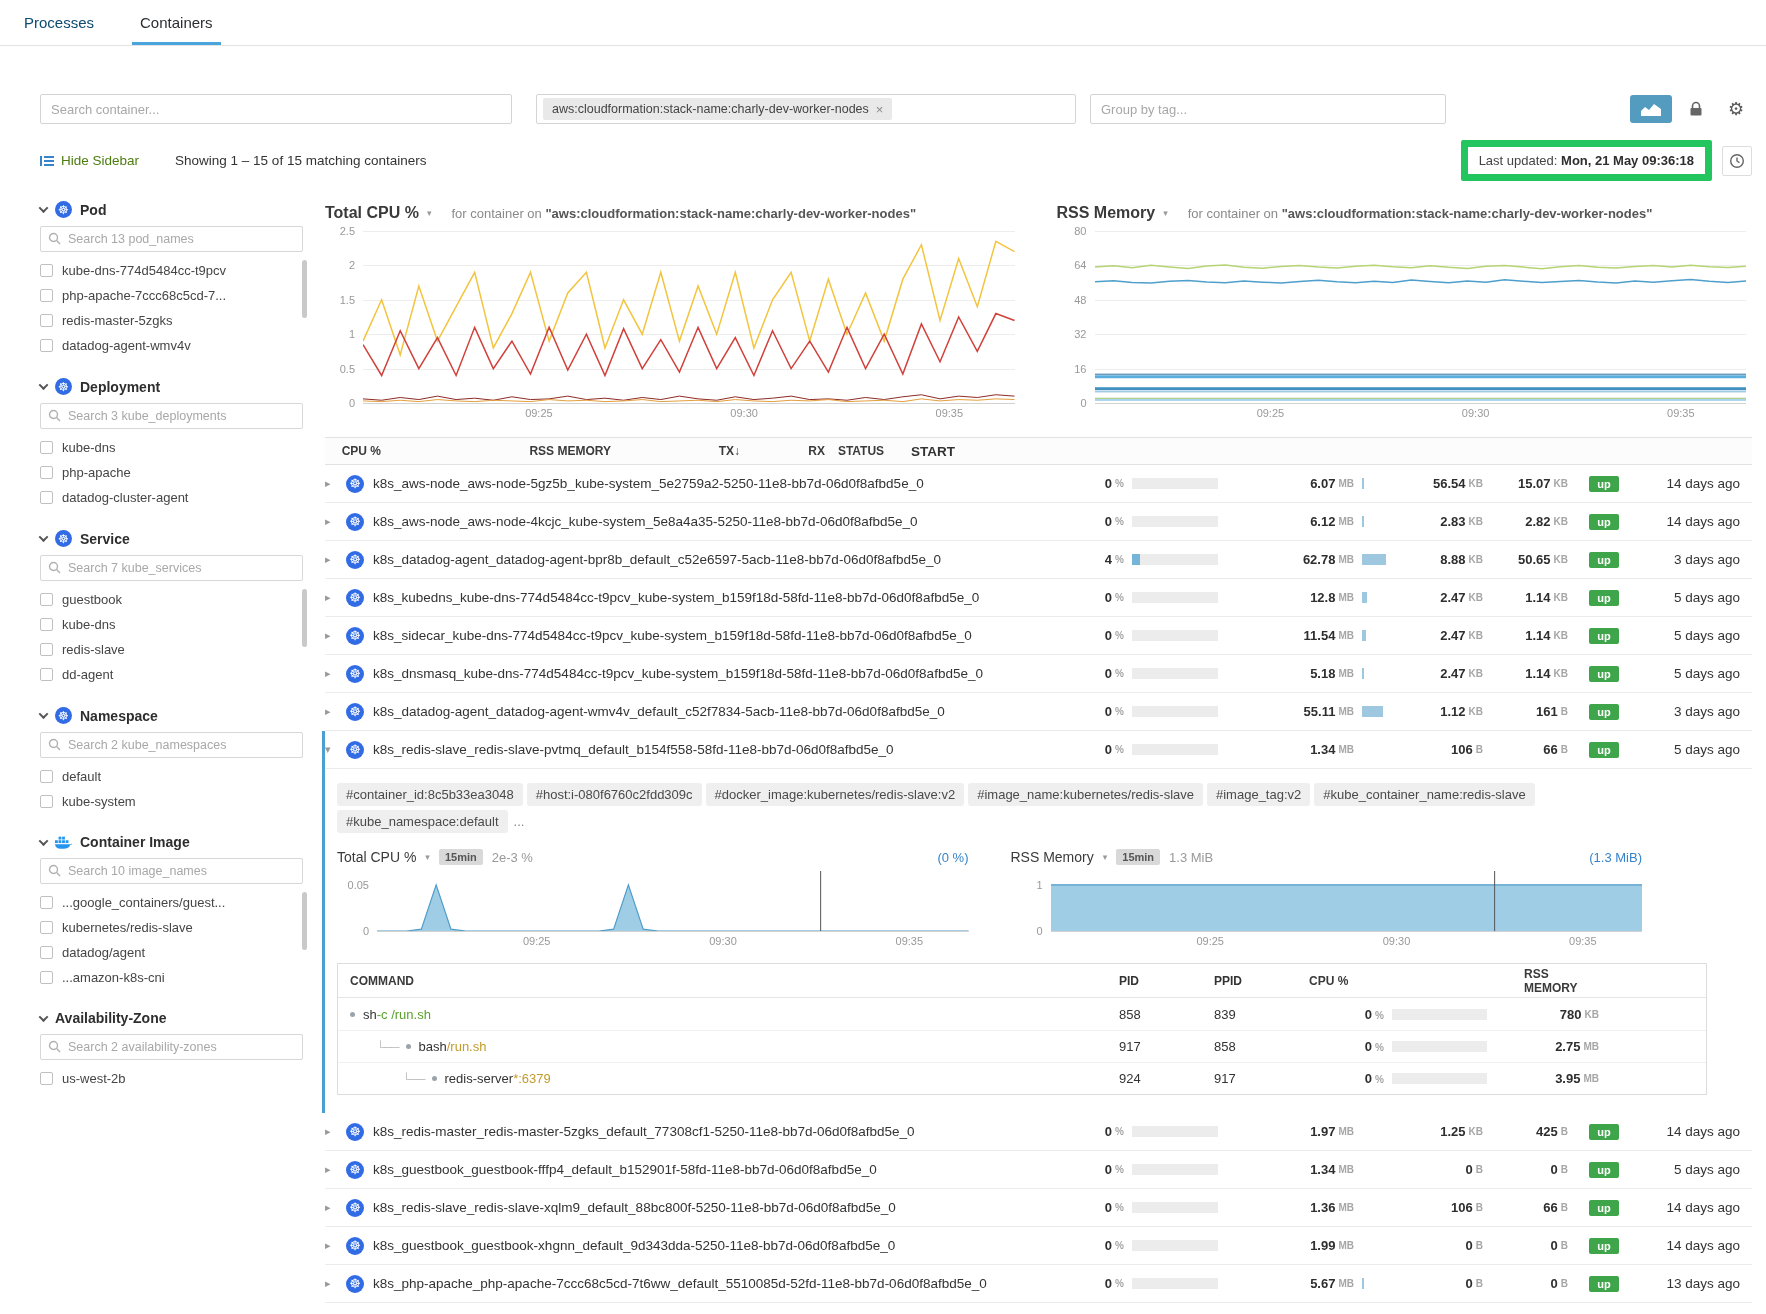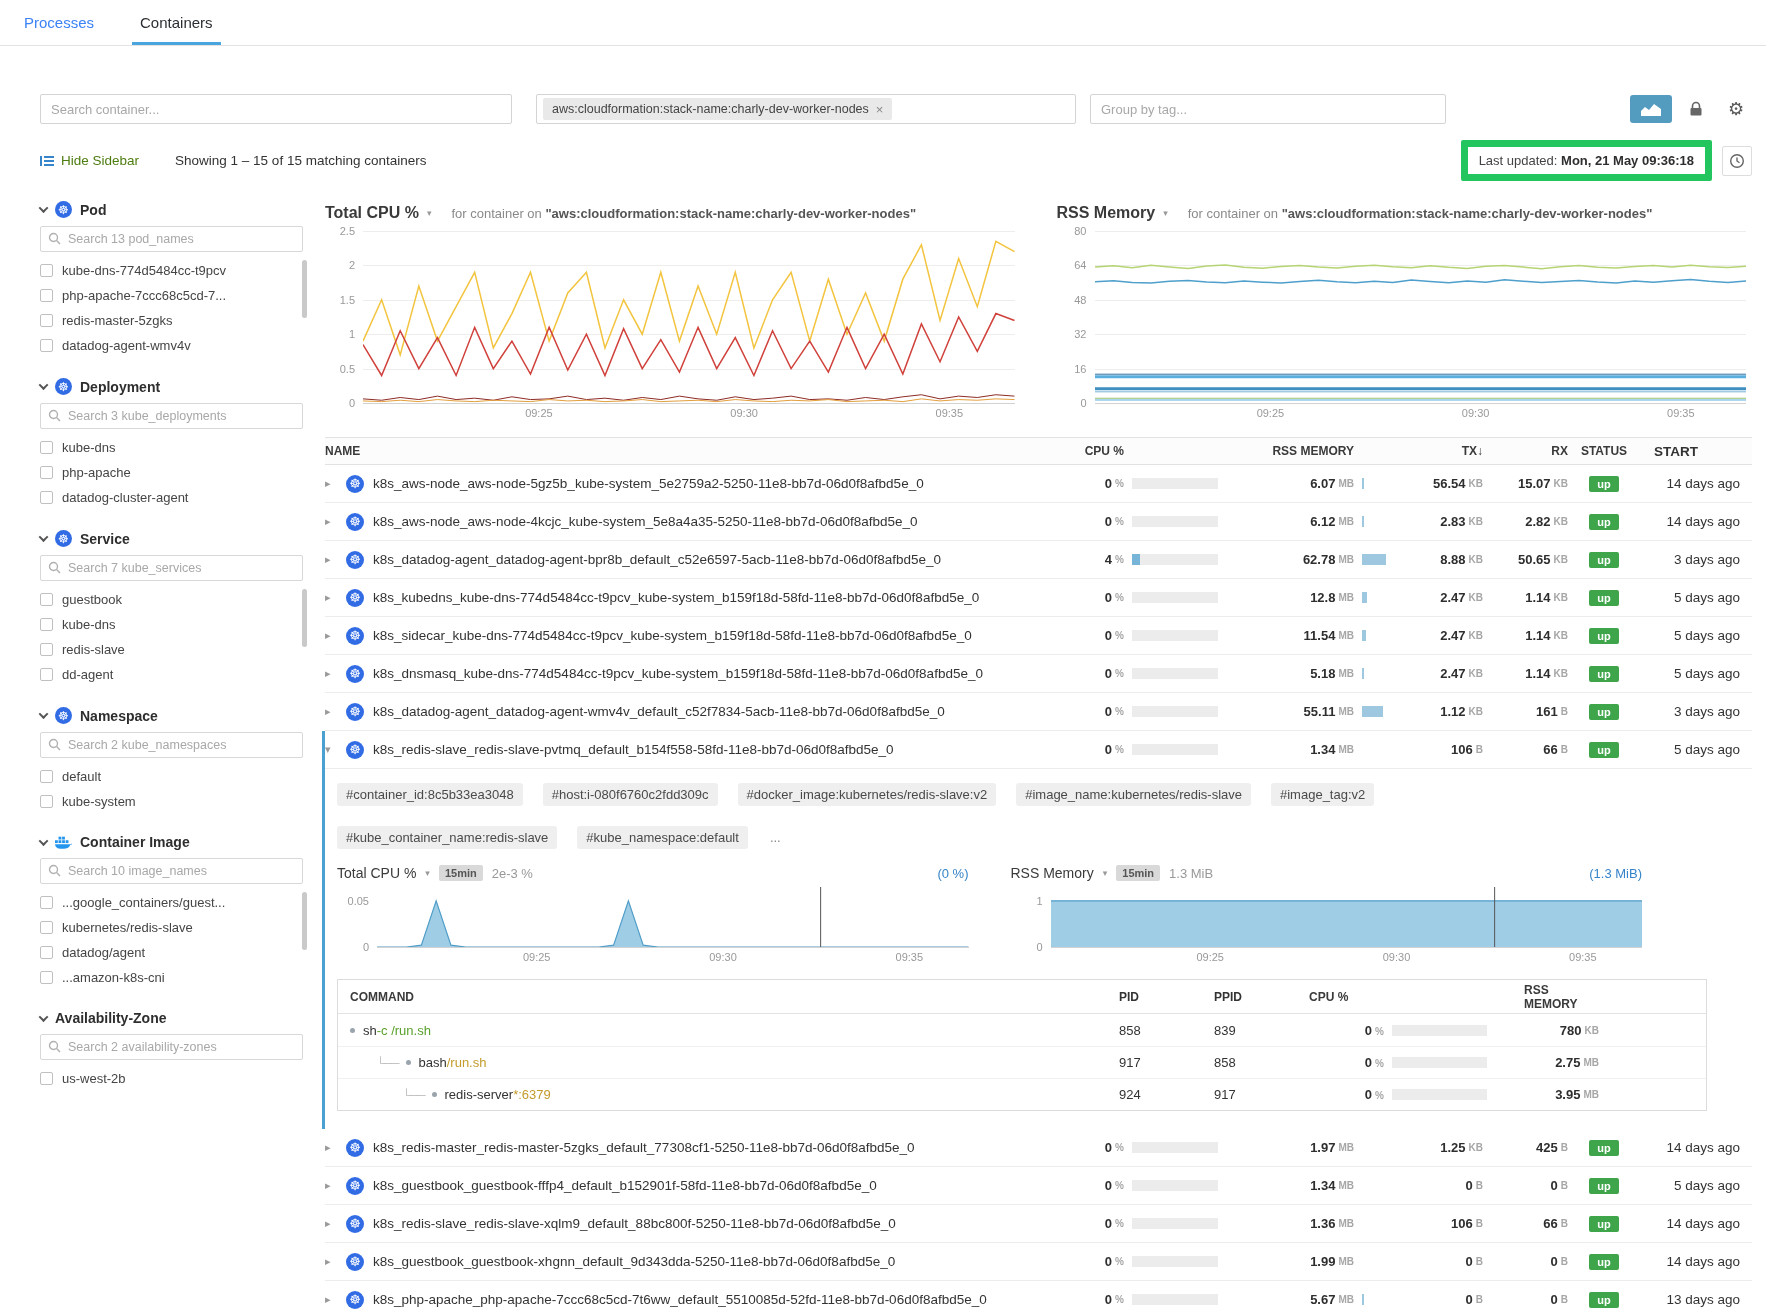--- a/index.html
+++ b/index.html
@@ -1,20 +1,20 @@
 <!DOCTYPE html>
 <html><head>
 <meta charset="utf-8">
 <style>
 *{box-sizing:border-box;margin:0;padding:0}
 html,body{width:1766px;height:1314px}
 body{font-family:"Liberation Sans",sans-serif;background:#fff;color:#333;overflow:hidden;font-size:14px}
 
 .tabbar{height:46px;display:flex;align-items:stretch;border-bottom:1px solid #e3e3e3;padding-left:24px;gap:46px;background:#fff}
-.tab{display:flex;align-items:center;font-size:15px;color:#3b82f6;cursor:pointer;position:relative}
+.tab{display:flex;align-items:center;font-size:15px;color:#0c4a6e;cursor:pointer;position:relative}
 .tab.active{color:#2b2f33}
 .tab.active::after{content:"";position:absolute;left:-8px;right:-8px;bottom:0;height:3px;background:#4aa4dd}
 
 .content{padding:48px 14px 0 40px}
 
 .toolbar{display:flex;align-items:center}
 .tb-input{height:30px;border:1px solid #d4d4d4;border-radius:2px;padding:0 10px;font-size:13px;color:#444;background:#fff}
 .tb-input::placeholder,.facet-search input::placeholder{color:#a8a8a8}
 .search-input{width:472px}
 .filter-box{margin-left:24px;width:540px;height:30px;border:1px solid #d4d4d4;border-radius:2px;display:flex;align-items:center;padding:0 6px}
@@ -85,21 +85,21 @@
 .col-status{width:72px;display:flex;justify-content:center;align-items:center;flex-shrink:0}
 .badge{background:#3fa54b;color:#fff;font-size:11px;font-weight:bold;padding:2px 8px;border-radius:2px}
 .col-start{width:112px;display:flex;justify-content:flex-end;align-items:center;padding-right:12px;flex-shrink:0;font-size:13.5px;color:#333}
 .th.col-cpu{justify-content:flex-end;padding-right:94px}
 .th.col-rss{justify-content:flex-end;padding-right:34px}
 .th.col-status{justify-content:center}
 .th.col-start{justify-content:flex-start;padding-left:14px}
 
 .expanded-wrap{border-left:3px solid #4aa0d0;margin-left:-3px}
 .detail{padding:14px 0 18px 12px}
-.tags{display:flex;flex-wrap:wrap;gap:20px;max-width:1270px;align-items:center}
+.tags{display:flex;flex-wrap:wrap;gap:4px;max-width:1270px;align-items:center}
 .tag{background:#efefef;border-radius:3px;padding:4px 9px;font-size:13px;color:#4a4a4a;cursor:pointer}
 .tag-more{color:#888;font-size:13px;cursor:pointer;padding:0 2px}
 .mini-charts{display:flex;gap:42px;margin-top:16px;margin-bottom:16px;margin-right:110px}
 .mini{flex:1;min-width:0}
 .mini-head{display:flex;align-items:center;gap:9px;font-size:14px;color:#3a3a3a;margin-bottom:6px}
 .range-pill{background:#d9d9d9;font-size:11px;font-weight:bold;color:#555;padding:2px 6px;border-radius:2px}
 .mini-val{font-size:13px;color:#999}
 .mini-right{margin-left:auto;font-size:13px;color:#3684c9}
 .mini .plot{height:60px;margin-left:40px;margin-right:0}
 .mini .xlabels{height:16px;margin-left:40px;margin-right:0}
@@ -437,21 +437,20 @@
           <div class="xlabels">
               <div class="xlab" style="left: 27%;">09:25</div>
               <div class="xlab" style="left: 58.5%;">09:30</div>
               <div class="xlab" style="left: 90%;">09:35</div>
             </div>
         </section>
       </div>
 
       <div class="ctable">
         <div class="thead" id="thead">
-            <div class="col-name th">NAME</div>
             <div class="col-cpu th">CPU %</div>
             <div class="col-rss th">RSS MEMORY</div>
             <div class="col-tx th">TX↓</div>
             <div class="col-rx th">RX</div>
             <div class="col-status th">STATUS</div>
             <div class="col-start th">START</div>
           </div>
         <div id="rows">
             <div class="trow">
     <div class="col-name">

